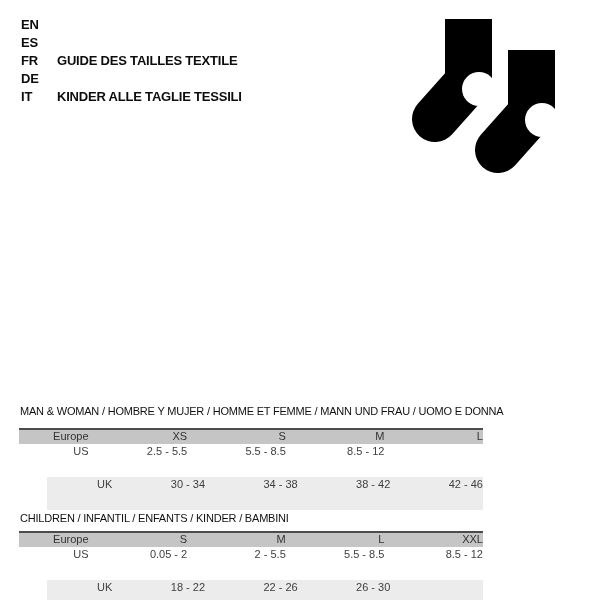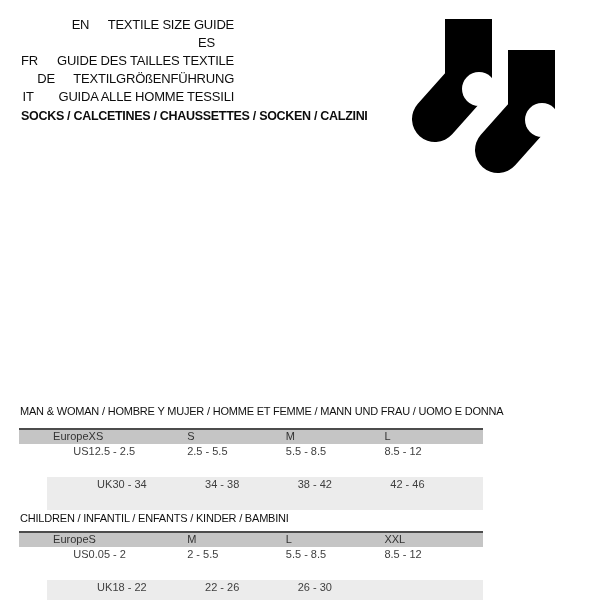--- a/index.html
+++ b/index.html
@@ -16,25 +16,24 @@
     overflow: hidden;
   }
 
   
   .lang-list { position: absolute; left: 21px; top: 16px; }
   .lang-row {
     display: flex;
     height: 18px;
     line-height: 18px;
     font-size: 13px;
-    font-weight: normal;
+    font-weight: bold;
     letter-spacing: -0.2px;
     color: #0d0d0d;
     white-space: nowrap;
-    justify-content: flex-end;
   }
   .lang-code { width: 36px; flex: 0 0 36px; }
 
   
   .category-heading {
     position: absolute;
     left: 21px;
     top: 109px;
     font-size: 12.5px;
     font-weight: bold;
@@ -74,51 +73,48 @@
   }
   .t-head {
     height: 16px;
     line-height: 13px;
     background: #c5c5c5;
     border-top: 2px solid #4c4c4c;
     color: #333333;
   }
   .t-white { background: #ffffff; }
   .t-gray  { background: #ececec; margin-left: 28px; }
-  .cell { width: 21.25%; flex: 0 0 21.25%; text-align: left; }
+  .cell { width: 21.25%; flex: 0 0 21.25%; text-align: right; }
   .cell.left { width: 15%; flex: 0 0 15%; text-align: right; padding-left: 6px; }
 </style>
 </head>
 <body>
 
 <div class="stage">
 
   <div class="lang-list">
     <div class="lang-row">
       <span class="lang-code">EN</span>
-      <span class="lang-label">TEXTILE SIZE GUIDE</span>
     </div>
     <div class="lang-row">
       <span class="lang-code">ES</span>
     </div>
     <div class="lang-row">
       <span class="lang-code">FR</span>
       <span class="lang-label">GUIDE DES TAILLES TEXTILE</span>
     </div>
     <div class="lang-row">
       <span class="lang-code">DE</span>
-      <span class="lang-label">TEXTILGRÖßENFÜHRUNG</span>
     </div>
     <div class="lang-row">
       <span class="lang-code">IT</span>
-      <span class="lang-label">GUIDA ALLE HOMME TESSILI</span>
+      <span class="lang-label">KINDER ALLE TAGLIE TESSILI</span>
     </div>
   </div>
 
-  <div class="category-heading">SOCKS / CALCETINES / CHAUSSETTES / SOCKEN / CALZINI</div>
 
   <svg class="socks-svg" viewBox="0 0 166 154" xmlns="http://www.w3.org/2000/svg" aria-hidden="true">
     <defs>
       <g id="sock">
         <rect x="33" y="0" width="47" height="63" fill="#000000"></rect>
         <path d="M56,63 L23,100" stroke="#000000" stroke-width="46" stroke-linecap="round" fill="none"></path>
         <circle cx="67" cy="70" r="17" fill="#ffffff"></circle>
       </g>
     </defs>
     <use href="#sock"></use>
@@ -129,21 +125,20 @@
   <div class="size-table t-adult">
     <div class="t-row t-head">
       <div class="cell left">Europe</div>
       <div class="cell">XS</div>
       <div class="cell">S</div>
       <div class="cell">M</div>
       <div class="cell">L</div>
     </div>
     <div class="t-row t-white">
       <div class="cell left">US</div>
-      <div class="cell">12.5 - 2.5</div>
       <div class="cell">2.5 - 5.5</div>
       <div class="cell">5.5 - 8.5</div>
       <div class="cell">8.5 - 12</div>
     </div>
     <div class="t-row t-gray">
       <div class="cell left">UK</div>
       <div class="cell">30 - 34</div>
       <div class="cell">34 - 38</div>
       <div class="cell">38 - 42</div>
       <div class="cell">42 - 46</div>

